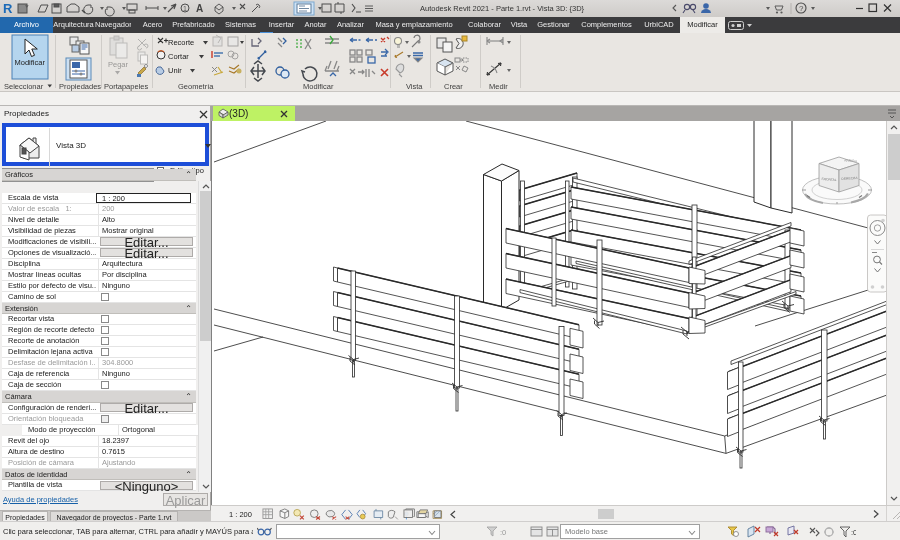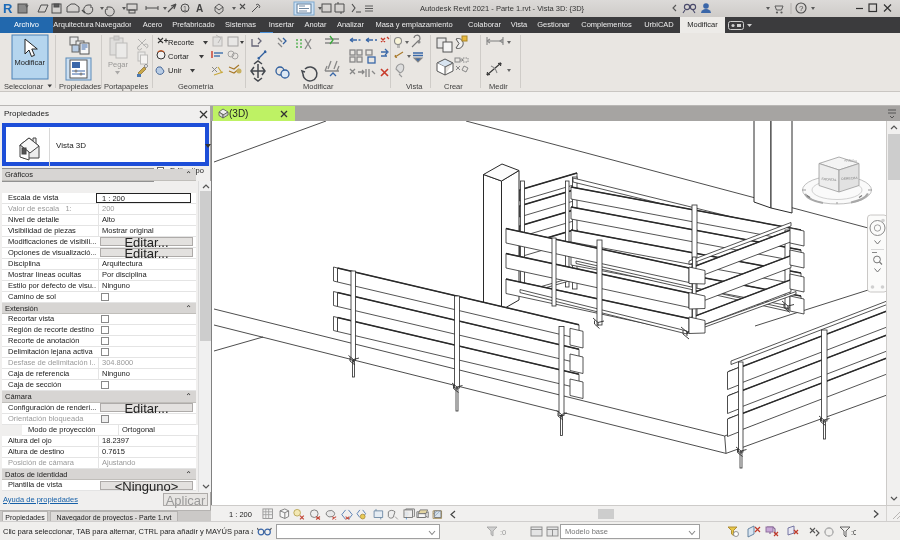--- a/index.html
+++ b/index.html
@@ -352,21 +352,21 @@
     <div class="row abs" style="top:185.5px;">
         <span class="lab">Camino de sol</span>
         <span class="cb"></span>
       </div>
     <div class="sech abs" style="top:196.5px;">Extensión<span style="position:absolute;right:4px;top:0;font-size:8px;">⌃</span></div>
     <div class="row abs" style="top:208px;">
         <span class="lab">Recortar vista</span>
         <span class="cb"></span>
       </div>
     <div class="row abs" style="top:219px;">
-        <span class="lab">Región de recorte destino</span>
+        <span class="lab">Región de recorte defecto</span>
         <span class="cb"></span>
       </div>
     <div class="row abs" style="top:230px;">
         <span class="lab">Recorte de anotación</span>
         <span class="cb"></span>
       </div>
     <div class="row abs" style="top:241px;">
         <span class="lab">Delimitación lejana activa</span>
         <span class="cb"></span>
       </div>
@@ -389,21 +389,21 @@
       </div>
     <div class="row abs" style="top:307.5px;">
         <span class="lab gry">Orientación bloqueada</span>
         <span class="cb" style="background:#eee;"></span>
       </div>
     <div class="row abs" style="top:318.5px;margin-left:20px;">
         <span class="lab">Modo de proyección</span>
         <span class="val">Ortogonal</span>
       </div>
     <div class="row abs" style="top:329.5px;">
-        <span class="lab">Altura del ojo</span>
+        <span class="lab">Revit del ojo</span>
         <span class="val">18.2397</span>
       </div>
     <div class="row abs" style="top:340.5px;">
         <span class="lab">Altura de destino</span>
         <span class="val">0.7615</span>
       </div>
     <div class="row abs" style="top:351.5px;">
         <span class="lab gry">Posición de cámara</span>
         <span class="val gry">Ajustando</span>
       </div>

